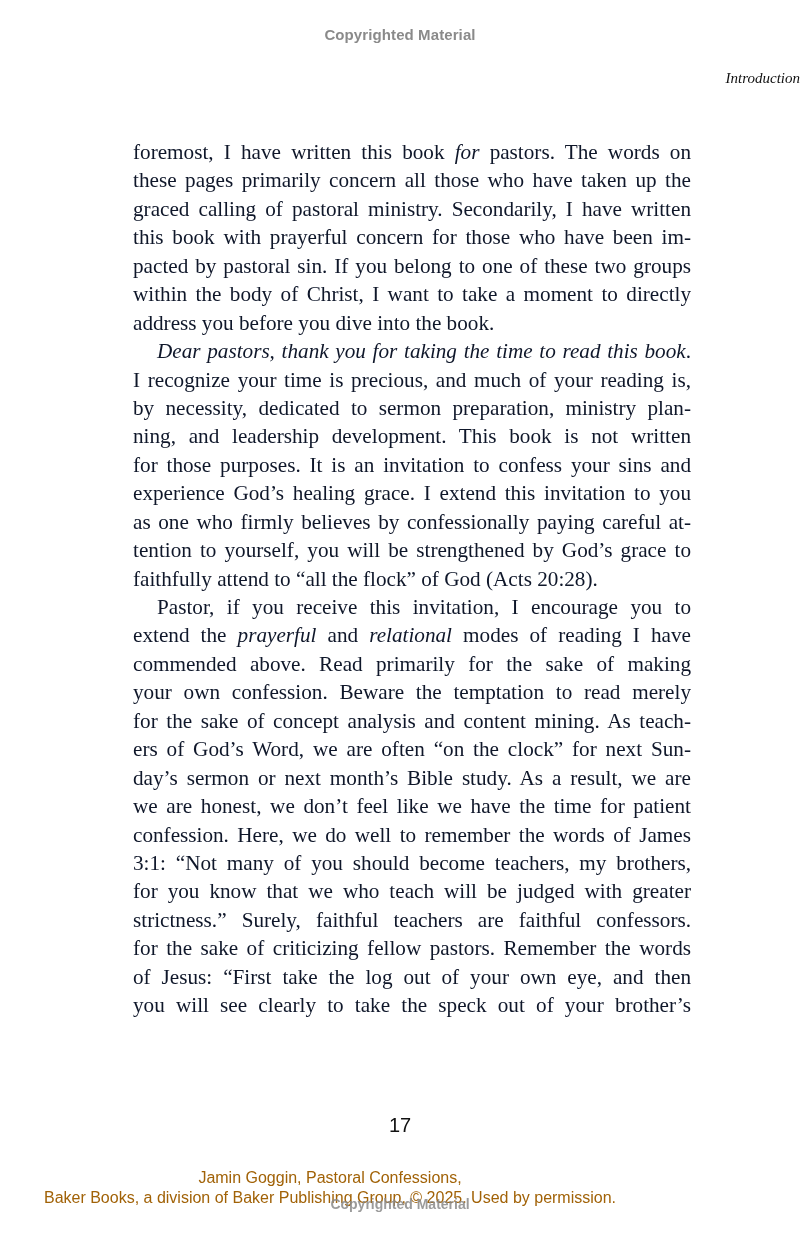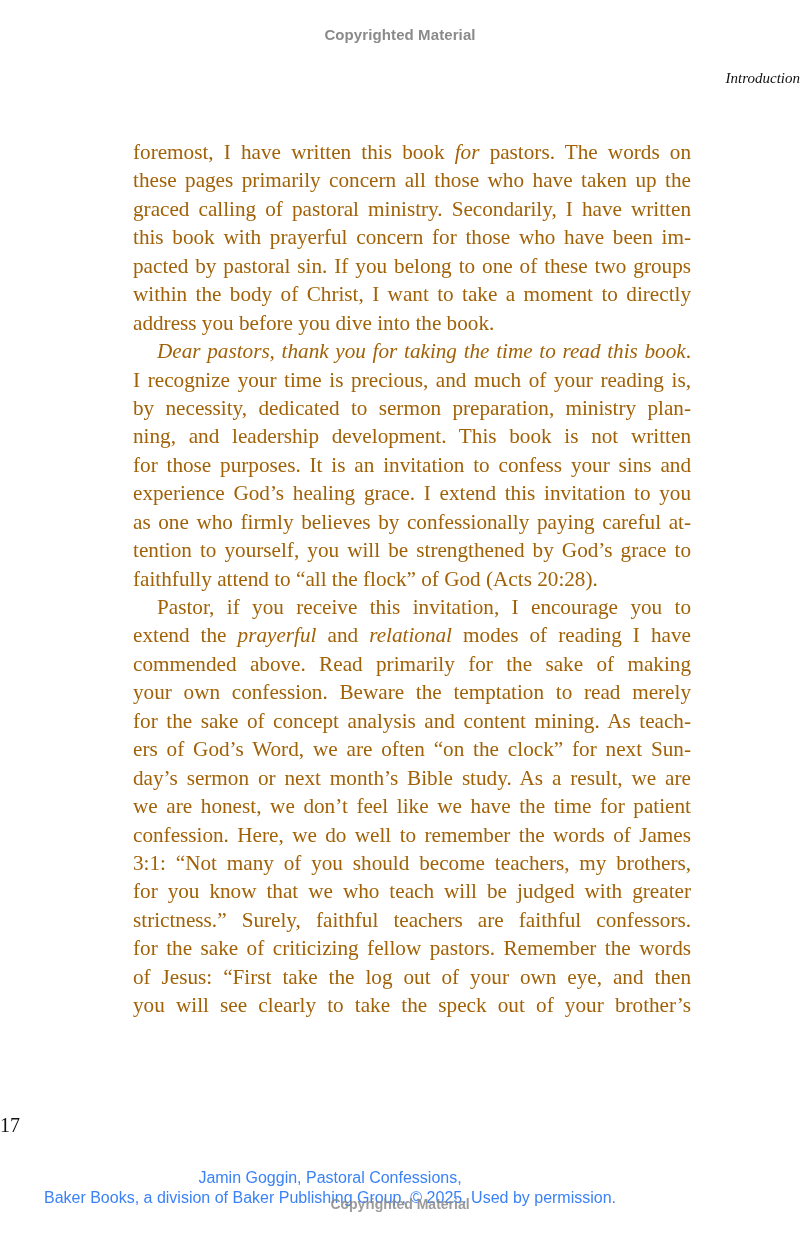--- a/index.html
+++ b/index.html
@@ -9,35 +9,35 @@
       font-family: "Liberation Sans", sans-serif; font-weight: bold; font-size: 15px;
       color: #8a8a8a; letter-spacing: 0.1px;
     }
     .running-head {
       position: absolute; top: 70px; left: 0; width: 800px; text-align: right;
       font-family: "Liberation Serif", serif; font-style: italic; font-size: 15px; color: #111;
     }
     .body-text {
       position: absolute; top: 138px; left: 133px; width: 558px;
       font-family: "Liberation Serif", serif; font-size: 21.2px; line-height: 28.45px;
-      color: #a16207; text-align: justify;
+      color: #0f172a; text-align: justify;
     }
     .body-text .line { display: block; height: 28.45px; white-space: nowrap; text-align-last: justify; text-align: justify; }
     .body-text .line.last { text-align-last: left; }
     .body-text .line.indent { padding-left: 24px; }
     .body-text .line-inner { display: block; text-align: justify; text-align-last: justify; }
     .body-text .line.last .line-inner { text-align-last: left; }
     em { font-style: italic; }
     .page-number {
-      position: absolute; top: 1114px; left: 0; width: 800px; text-align: left;
-      font-family: Liberation Serif, serif; font-size: 20px; color: #111;
+      position: absolute; top: 1114px; left: 0; width: 800px; text-align: center;
+      font-family: Liberation Sans, sans-serif; font-size: 20px; color: #111;
     }
     .credit {
       position: absolute; top: 1168px; left: 0; width: 660px; text-align: center;
-      font-family: "Liberation Sans", sans-serif; font-size: 16px; line-height: 20px; color: #3b82f6;
+      font-family: "Liberation Sans", sans-serif; font-size: 16px; line-height: 20px; color: #a16207;
     }
     .watermark-bottom {
       position: absolute; top: 1196px; left: 0; width: 800px; text-align: center;
       font-family: "Liberation Sans", sans-serif; font-weight: bold; font-size: 14px;
       color: #8a8a8a; opacity: 0.85;
     }
   </style>
 </head>
 <body>
 

